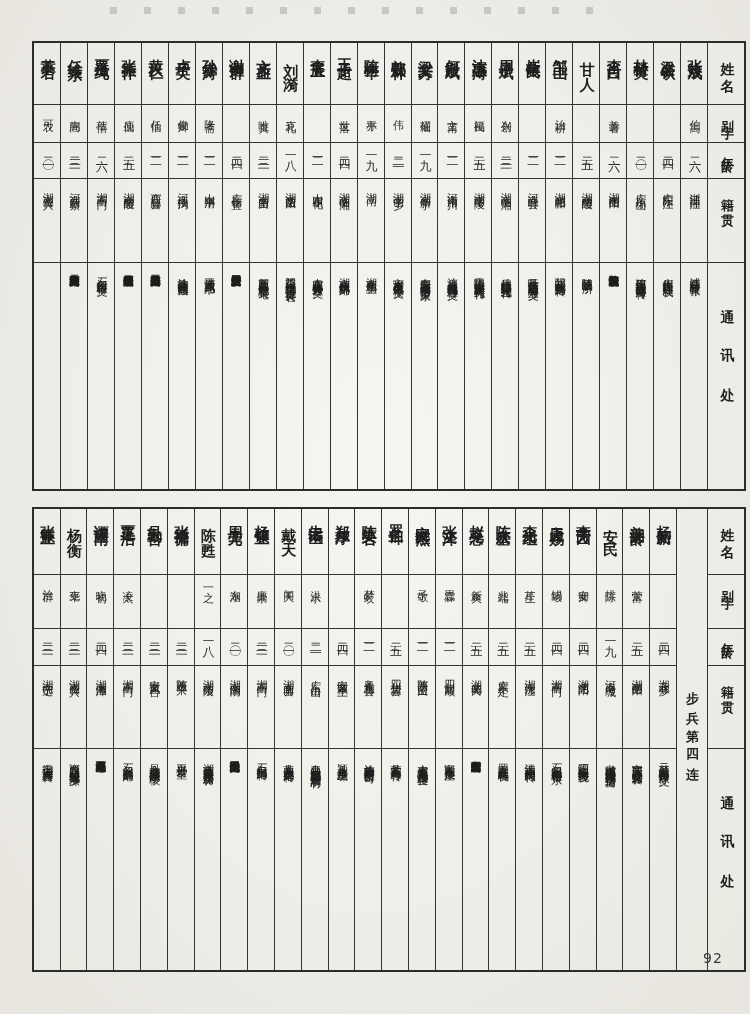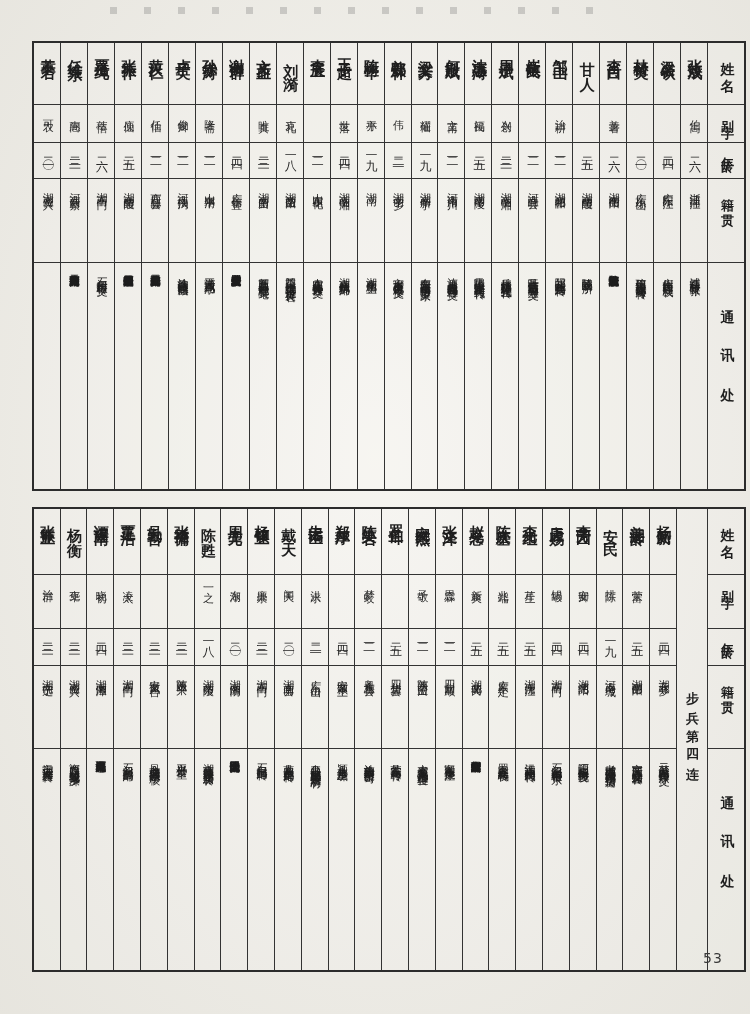--- a/index.html
+++ b/index.html
@@ -432,14 +432,14 @@
         <div class="cell c-contact p-contact">资兴西门口和成茂转东乡下渫</div>
       </div>
       <div class="col">
         <div class="cell c-name p-name">张振亚</div>
         <div class="cell c-zi p-zi">治群</div>
         <div class="cell c-age p-age">二三</div>
         <div class="cell c-origin p-origin">湖南宁远</div>
         <div class="cell c-contact p-contact">宁远保安墟周兴发转</div>
       </div>
     </div>
-  <div class="pageno">53</div>
+  <div class="pageno">92</div>
 </div>
 
 </body></html>

